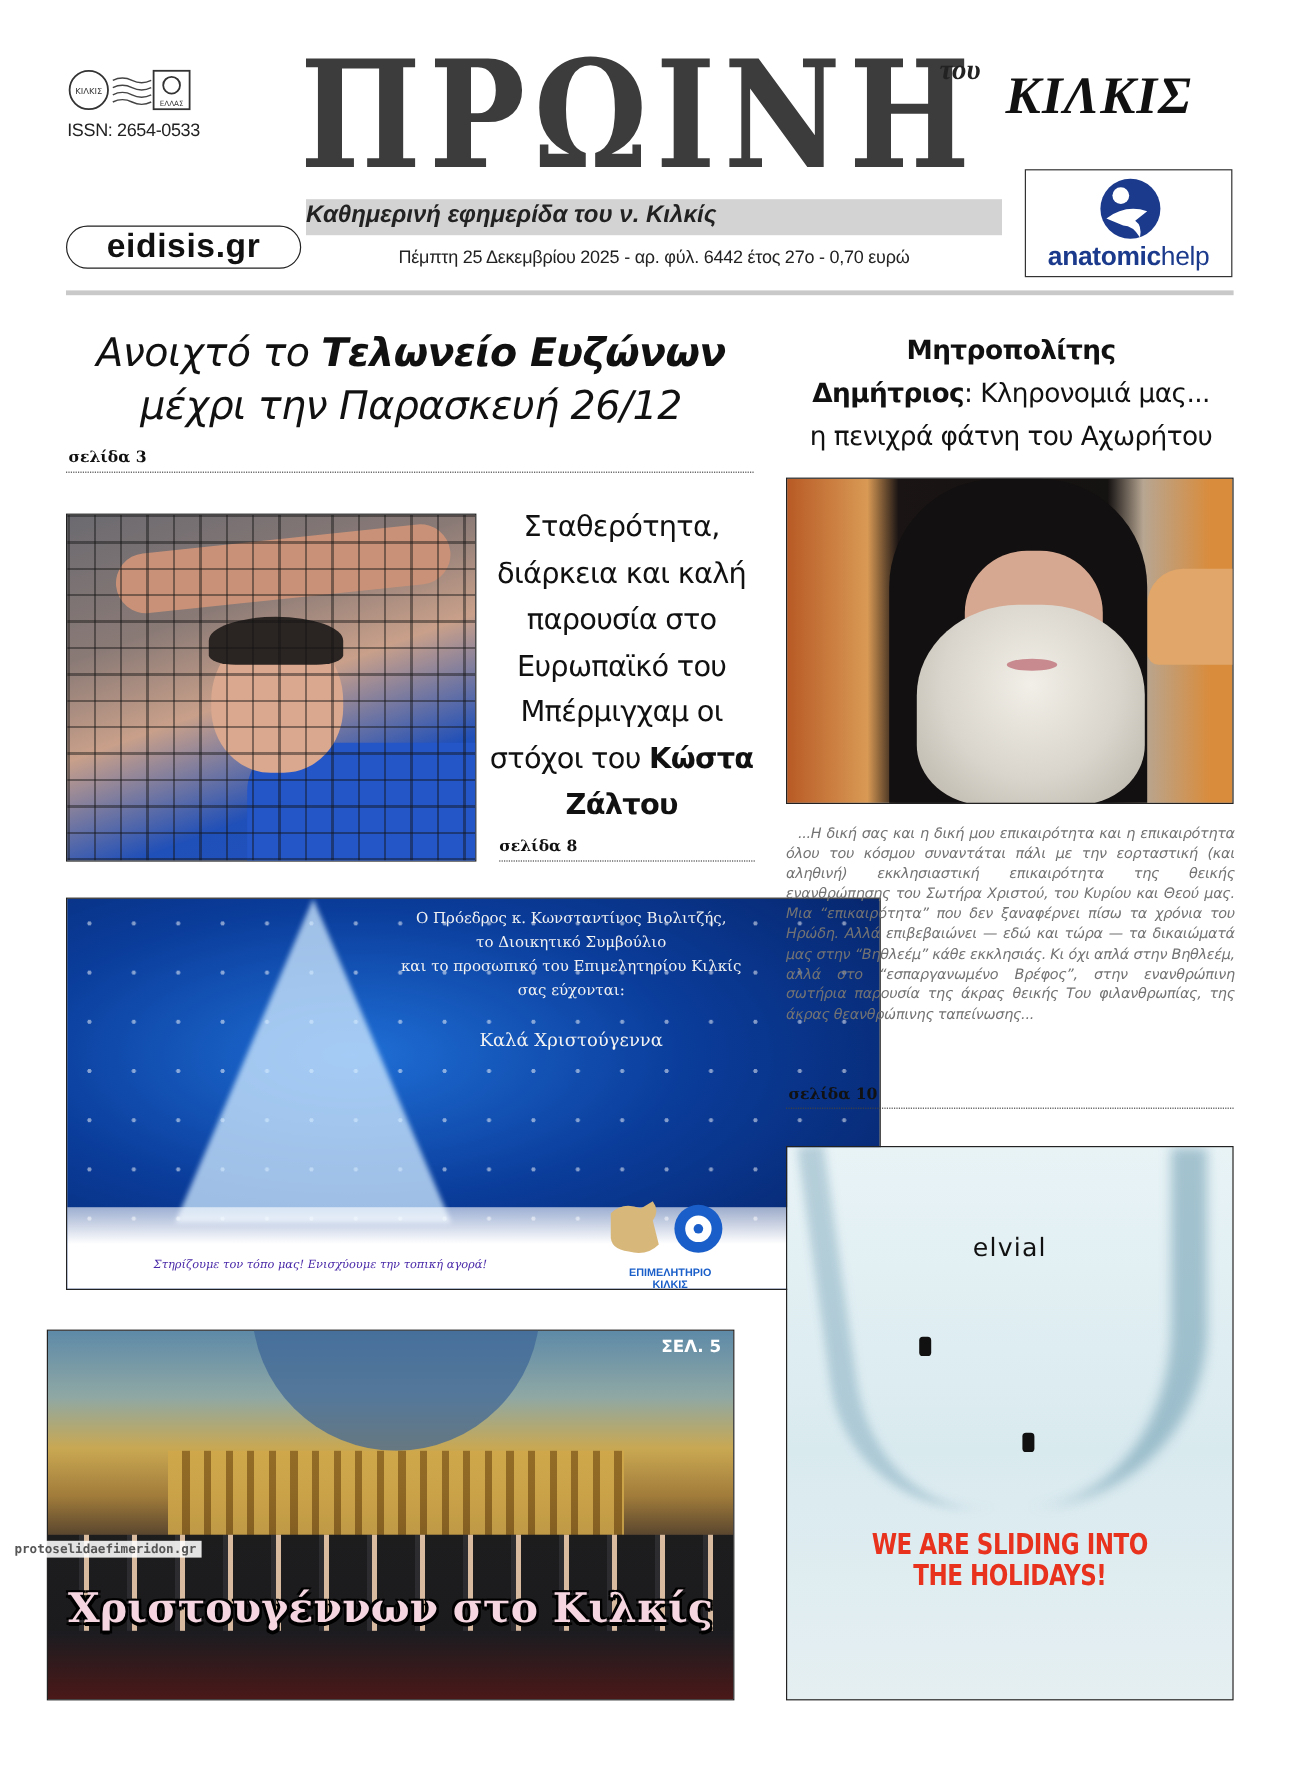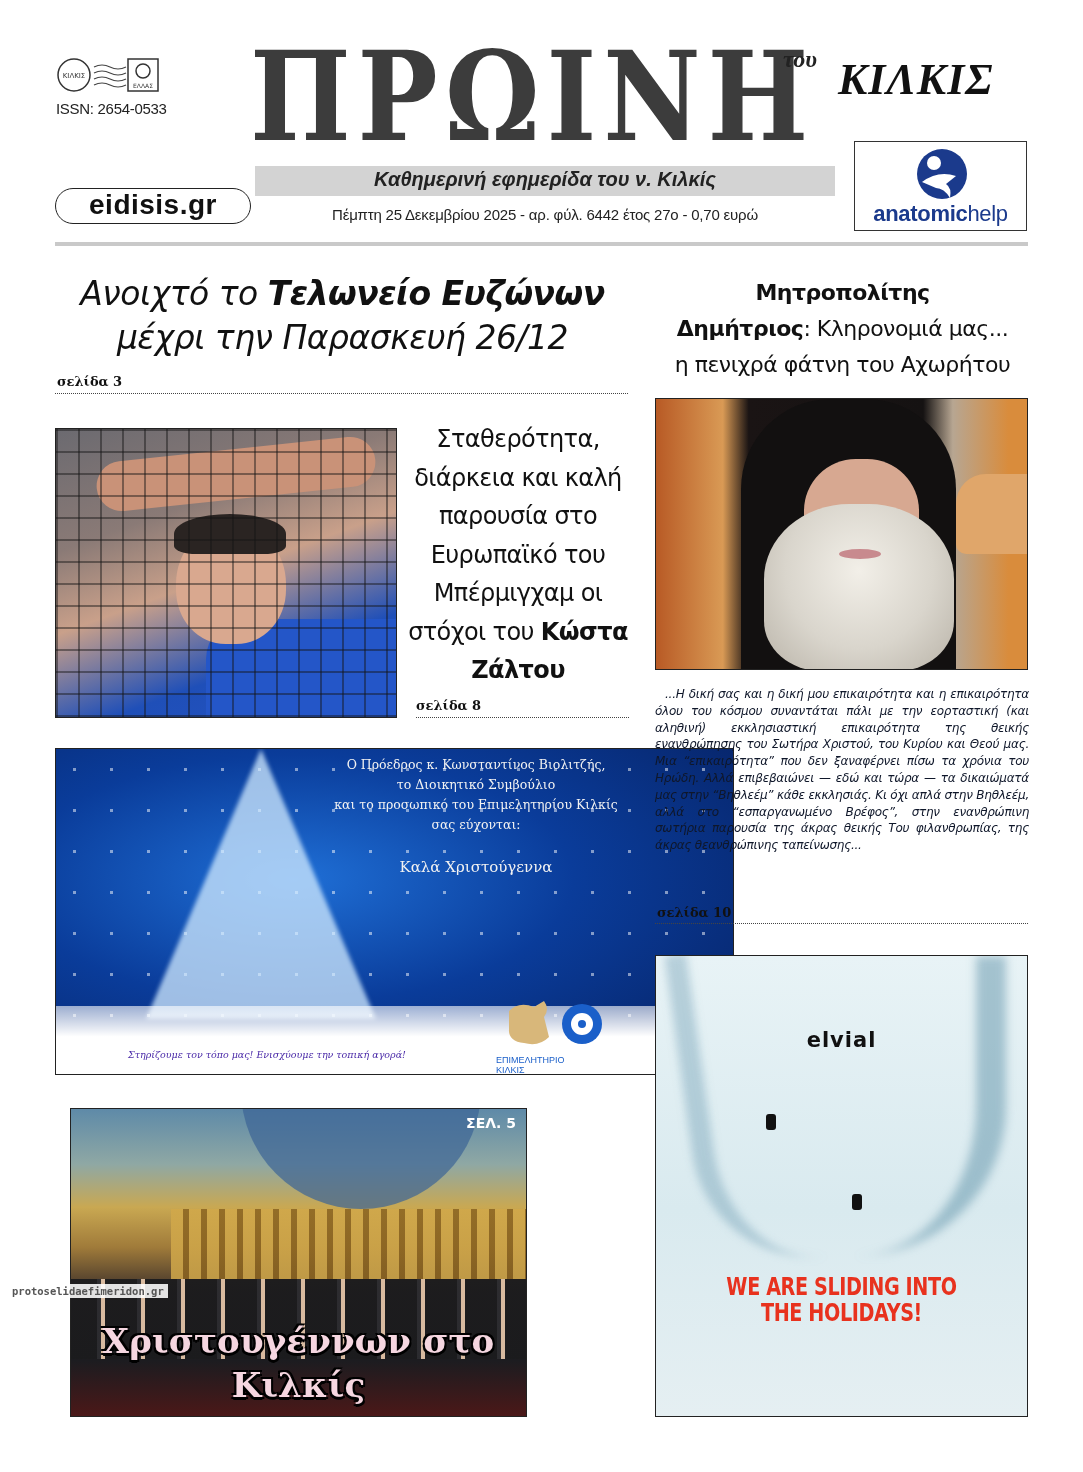--- a/index.html
+++ b/index.html
@@ -14,21 +14,21 @@
              font-family: "Liberation Sans", sans-serif; font-weight: bold; font-size: 28px; line-height: 32px;
              text-align: center; color: #111; letter-spacing: 0.5px; }
   .title-main { left: 250px; top: 38px; width: 590px; height: 118px; font-family: "DejaVu Serif", serif;
                 font-weight: bold; font-size: 124px; line-height: 118px; color: #3c3c3c; letter-spacing: 8px;
                 transform: scaleX(0.86); transform-origin: left top; white-space: nowrap; }
   .title-tou { left: 783px; top: 46px; font-family: "Liberation Serif", serif; font-style: italic; font-weight: bold;
                font-size: 24px; color: #222; }
   .title-kilkis { left: 838px; top: 54px; font-family: "Liberation Serif", serif; font-style: italic; font-weight: bold;
                   font-size: 44px; color: #111; letter-spacing: 1px; }
   .subtitle-bar { left: 255px; top: 166px; width: 580px; height: 30px; background: #d3d3d3; }
-  .subtitle { left: 255px; top: 168px; width: 580px; text-align: center; font-style: italic; font-weight: bold;
+  .subtitle { left: 255px; top: 168px; width: 580px; font-style: italic; font-weight: bold;
               font-size: 20px; color: #222; }
   .dateline { left: 255px; top: 206px; width: 580px; text-align: center; font-size: 15px; color: #222; letter-spacing: -0.2px; }
   .anatomic-box { left: 854px; top: 141px; width: 173px; height: 90px; border: 1px solid #333; background: #fff; }
   .anatomic-logo { left: 916px; top: 148px; width: 52px; height: 52px; }
   .anatomic-text { left: 854px; top: 201px; width: 173px; text-align: center; font-size: 22px; color: #1b3a8c; letter-spacing: -0.3px; }
   .anatomic-text b { font-weight: bold; }
   .anatomic-text span { font-weight: normal; }
   .header-rule { left: 55px; top: 242px; width: 973px; height: 4px; background: #c9c9c9; }
 
   
@@ -63,24 +63,24 @@
   .xmas-ad .snow { position: absolute; left: 0; bottom: 0; width: 100%; height: 68px; background: linear-gradient(180deg, rgba(255,255,255,.6), #fff 45%); }
   .xmas-ad .stars { position: absolute; inset: 0;
      background-image: radial-gradient(circle, #fff 0 1.5px, transparent 2px);
      background-size: 37px 41px; opacity: .5; }
   .xmas-text { position: absolute; left: 275px; top: 6px; width: 290px; text-align: center; font-family: "DejaVu Serif", serif;
                color: #f2f2f2; font-size: 12.5px; line-height: 20px; }
   .xmas-text .wish { font-size: 15px; line-height: 25px; margin-top: 20px; }
   .xmas-footer { position: absolute; left: 72px; top: 300px; font-family: "DejaVu Serif", serif; font-style: italic;
                  font-size: 9.5px; color: #4a2aa8; }
   .chamber-logo { position: absolute; left: 448px; top: 250px; width: 110px; height: 70px; }
-  .chamber-name { position: absolute; left: 440px; top: 306px; width: 125px; text-align: left; font-size: 9px; font-weight: normal; color: #1a5fc9; line-height: 10px; }
-
-  
-  .photo-oratorio { left: 70px; top: 1108px; width: 457px; height: 309px; border: 1.5px solid #222; overflow: hidden;
+  .chamber-name { position: absolute; left: 440px; top: 306px; width: 125px; text-align: center; font-size: 9px; font-weight: bold; color: #1a5fc9; line-height: 10px; }
+
+  
+  .photo-oratorio { left: 39px; top: 1108px; width: 573px; height: 309px; border: 1.5px solid #222; overflow: hidden;
                     background: linear-gradient(180deg, #5e8aa8 0%, #8fa8a4 18%, #c9a852 32%, #a07b3a 45%, #3b2f2a 60%, #1c1c20 82%, #4b1818 100%); }
   .photo-oratorio .arch { position: absolute; left: 170px; top: -20px; width: 240px; height: 120px; border-radius: 0 0 120px 120px; background: rgba(60,100,150,.7); }
   .photo-oratorio .iconostasis { position: absolute; left: 100px; top: 100px; width: 380px; height: 70px; background: repeating-linear-gradient(90deg, #d1a84a 0 12px, #8a6320 12px 18px); opacity: .85; }
   .photo-oratorio .crowd { position: absolute; left: 0; top: 170px; width: 100%; height: 80px;
       background: repeating-linear-gradient(90deg, #1b1b1d 0 26px, #2c2c30 26px 30px, #e1c2a6 30px 34px, #1b1b1d 34px 40px); opacity: .95; }
   .sel5 { position: absolute; right: 10px; top: 6px; font-family: "DejaVu Sans", sans-serif; font-weight: bold; font-size: 14px; color: #fff; }
   .oratorio-title { position: absolute; left: 0; top: 210px; width: 100%; text-align: center; font-family: "DejaVu Serif", serif;
                     font-weight: bold; font-size: 34px; line-height: 44px; color: #f5d6e0; letter-spacing: 0.2px;
                     text-shadow: 2px 2px 0 #000, -2px -2px 0 #000, 2px -2px 0 #000, -2px 2px 0 #000, 0 3px 0 #000; }
 
@@ -93,29 +93,29 @@
   .h1-right b { font-weight: bold; }
   .photo-metropolitan { left: 655px; top: 398px; width: 373px; height: 272px; border: 1px solid #222; overflow: hidden;
                         background: linear-gradient(90deg, #b85a25 0%, #d99a55 18%, #1a1414 25%, #151212 72%, #b7a692 80%, #d98c3c 95%); }
   .photo-metropolitan .hood { position: absolute; left: 85px; top: 0; width: 215px; height: 272px; background: #121010; border-radius: 90px 90px 0 0; }
   .photo-metropolitan .face { position: absolute; left: 148px; top: 60px; width: 115px; height: 115px; border-radius: 45%; background: #d7a891; }
   .photo-metropolitan .beard { position: absolute; left: 108px; top: 105px; width: 190px; height: 167px; border-radius: 45% 45% 30% 30%;
       background: radial-gradient(ellipse at 50% 40%, #f2efe8 0%, #d9d5cc 55%, #b9b3a8 100%); }
   .photo-metropolitan .mouth { position: absolute; left: 183px; top: 150px; width: 42px; height: 10px; border-radius: 50%; background: #c88a8e; }
   .photo-metropolitan .mitre { position: absolute; left: 300px; top: 75px; width: 73px; height: 80px; background: #e0a66a; border-radius: 30px 0 0 10px; }
   .article-text { left: 655px; top: 686px; width: 374px; font-family: "DejaVu Sans", sans-serif; font-style: italic;
-                  font-size: 12px; line-height: 16.8px; color: #0f172a; text-align: justify; text-indent: 10px; letter-spacing: -0.25px; }
+                  font-size: 12px; line-height: 16.8px; color: #737373; text-align: justify; text-indent: 10px; letter-spacing: -0.25px; }
 
   .elvial-ad { left: 655px; top: 955px; width: 373px; height: 462px; border: 1.5px solid #222; overflow: hidden;
                background: linear-gradient(180deg, #e8f3f6 0%, #d9eaef 55%, #e5eff2 100%); }
   .elvial-ad .trail1 { position: absolute; left: 30px; top: -10px; width: 120px; height: 320px; border-left: 22px solid rgba(90,140,165,.35); border-radius: 0 0 0 120px; transform: rotate(-8deg); filter: blur(4px); }
   .elvial-ad .trail2 { position: absolute; left: 200px; top: 0; width: 150px; height: 300px; border-right: 30px solid rgba(80,135,160,.45); border-radius: 0 0 150px 0; filter: blur(5px); }
   .elvial-ad .skier { position: absolute; width: 10px; height: 16px; background: #111; border-radius: 3px; }
   .elvial-logo { position: absolute; left: 0; top: 72px; width: 100%; text-align: center; font-family: "DejaVu Sans", sans-serif;
-                 font-weight: bold; font-size: 21px; color: #111; letter-spacing: 1px; }
+                 font-weight: normal; font-size: 21px; color: #111; letter-spacing: 1px; }
   .elvial-slogan { position: absolute; left: 0; top: 318px; width: 100%; text-align: center; font-family: "DejaVu Sans", sans-serif;
                    font-weight: bold; font-size: 24px; line-height: 26px; color: #e8321e; transform: scaleX(0.8); letter-spacing: -0.5px; }
   .elvial-closed { position: absolute; left: 0; top: 416px; width: 100%; text-align: center; font-family: "DejaVu Sans", sans-serif;
                    font-size: 8.5px; line-height: 10px; color: #222; }
 </style>
 </head>
 <body>
 
 <svg class="abs stamp" viewBox="0 0 104 40">
   <circle cx="18" cy="20" r="16" fill="none" stroke="#333" stroke-width="1.5"></circle>

